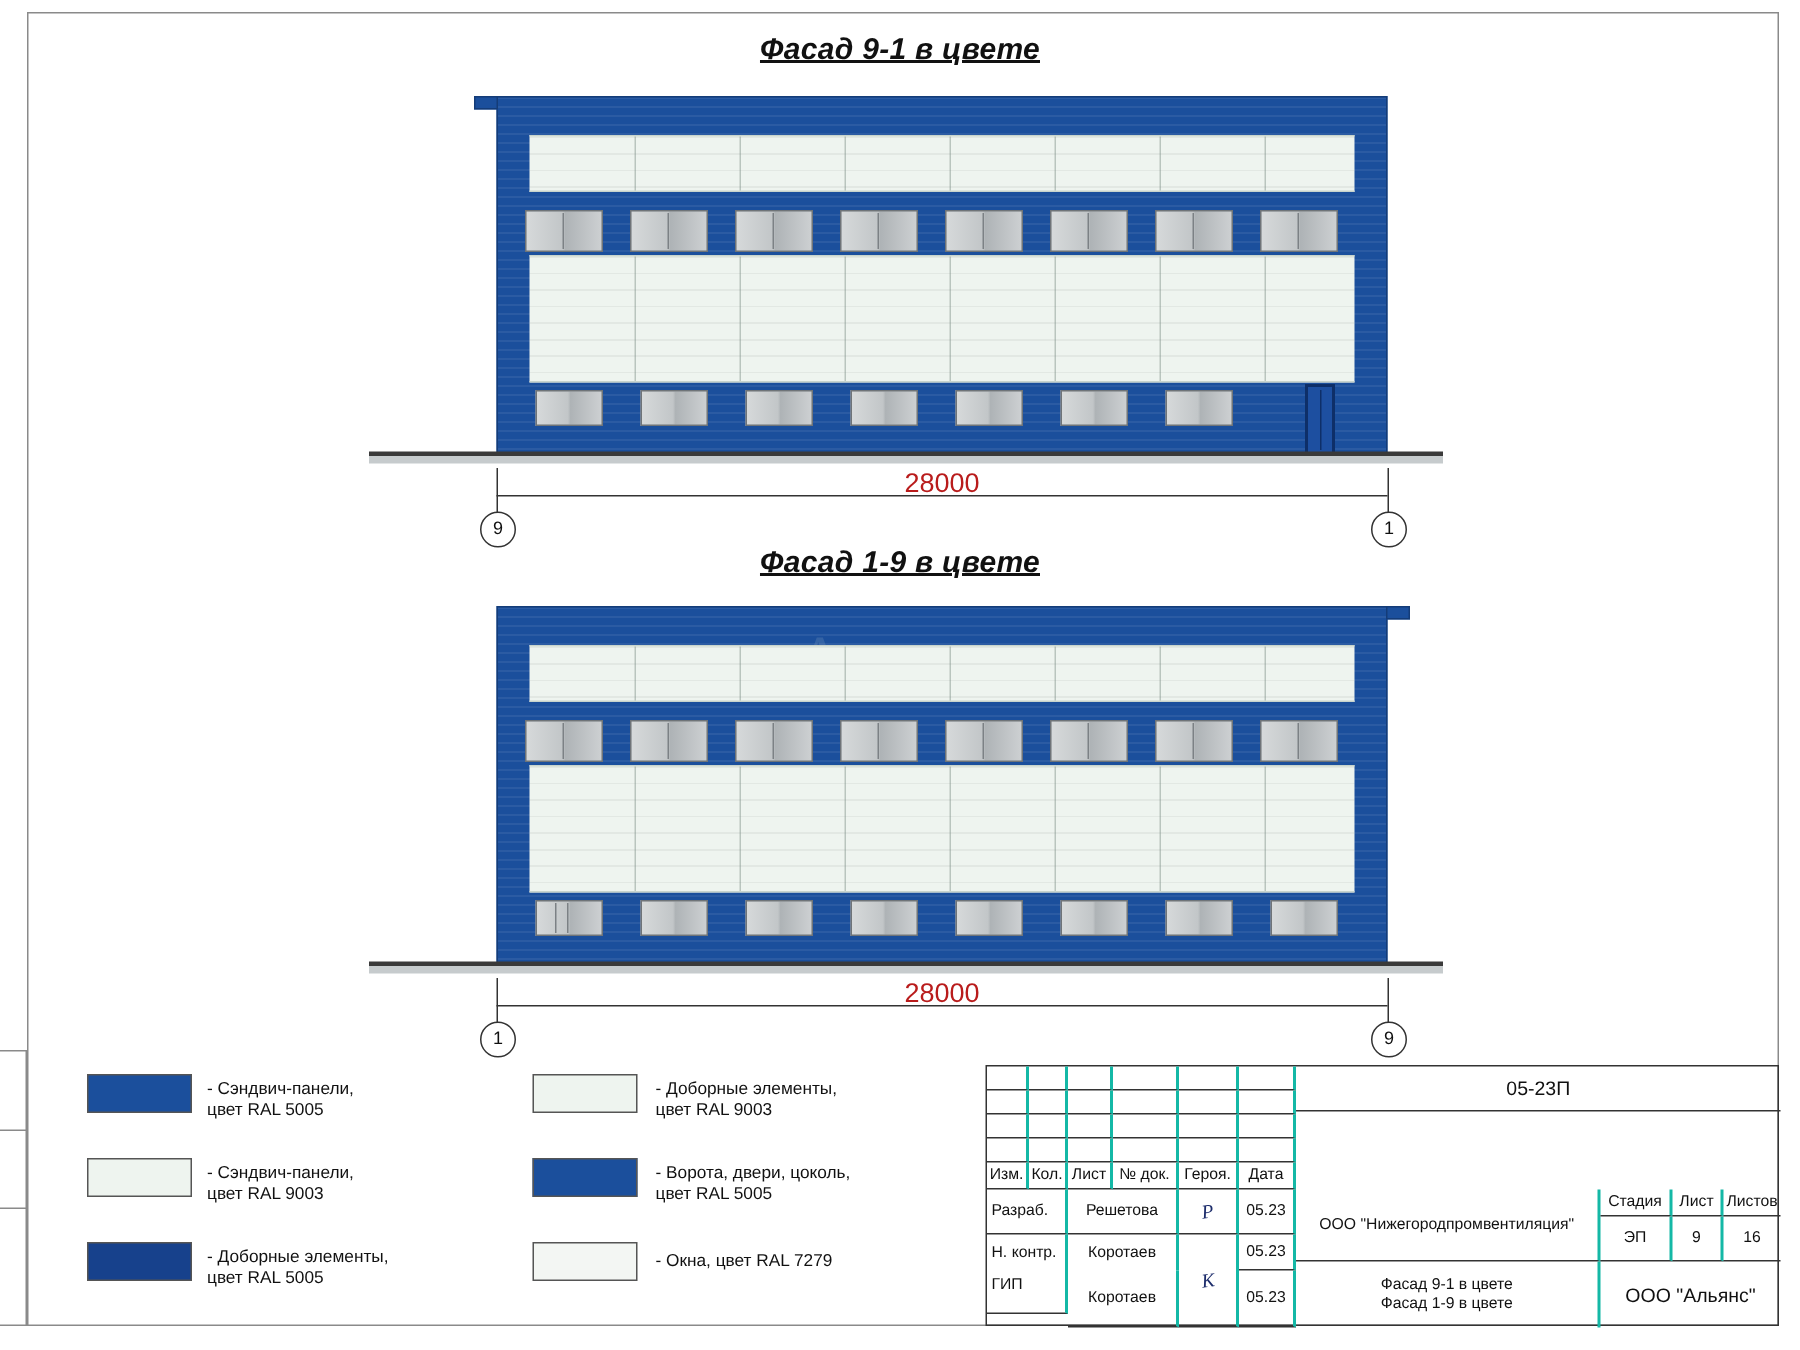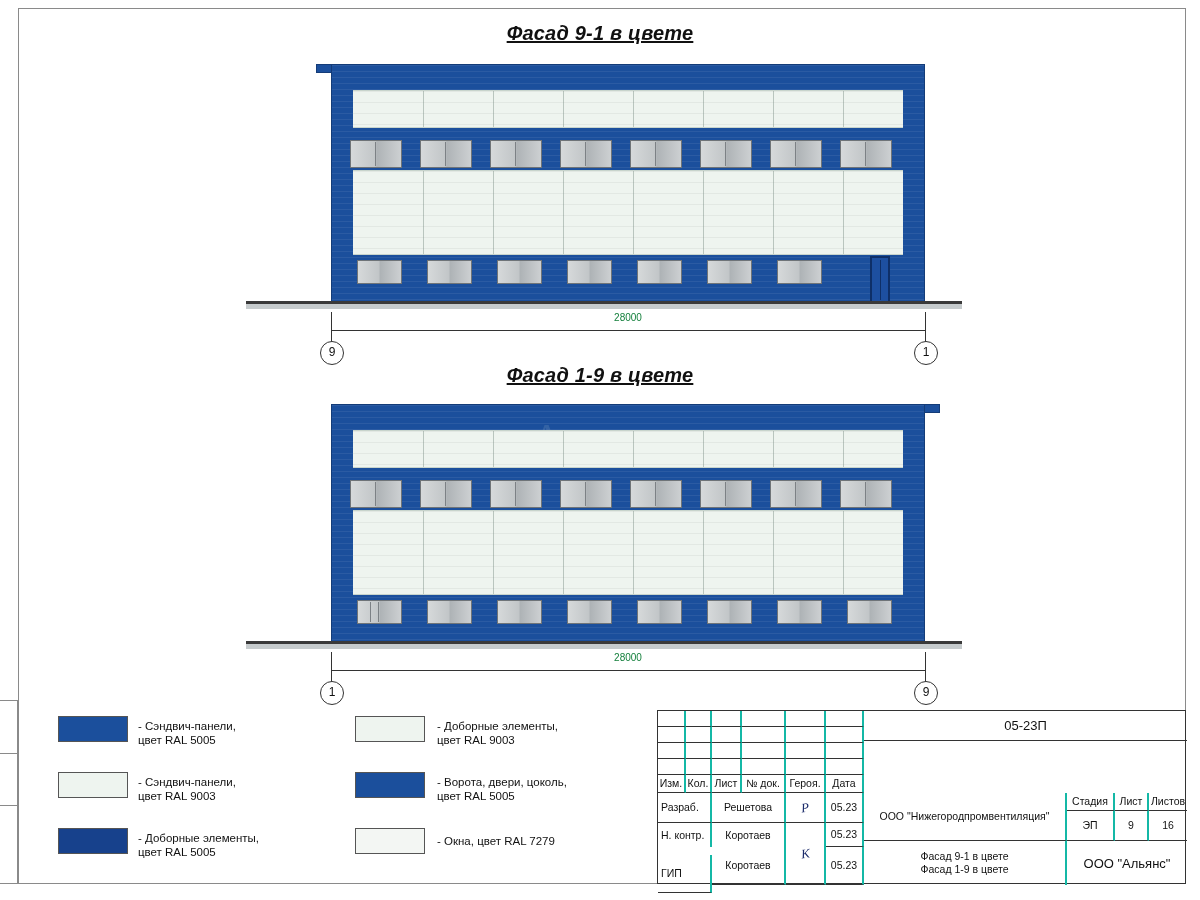--- a/index.html
+++ b/index.html
@@ -134,22 +134,22 @@
     position: absolute;
     border-top: 1px solid #333;
   }
   .dim-tick {
     position: absolute;
     width: 1px;
     background: #333;
   }
   .dim-label {
     position: absolute;
-    font-size: 10px;
-    color: #15803d;
+    font-size: 18px;
+    color: #b91c1c;
     text-align: center;
   }
   .axis-bubble {
     position: absolute;
     width: 22px; height: 22px;
     border: 1px solid #333;
     border-radius: 50%;
     font-size: 12px;
     line-height: 21px;
     text-align: center;
@@ -435,21 +435,21 @@
       </div>
     <div class="cell" style="left:168px; top:82px; width:38px; height:30px;">05.23</div>
 
     <div class="cell left nb-b" style="left:0; top:112px; width:54px; height:24px;">Н. контр.</div>
     <div class="cell nb-b" style="left:54px; top:112px; width:74px; height:24px;">Коротаев</div>
     <div class="cell" style="left:128px; top:112px; width:40px; height:62px;">
         <span class="sig">К</span>
       </div>
     <div class="cell" style="left:168px; top:112px; width:38px; height:24px;">05.23</div>
 
-    <div class="cell left" style="left:0; top:144px; width:54px; height:38px;text-align:right;">ГИП</div>
+    <div class="cell left" style="left:0; top:127px; width:54px; height:38px;text-align:right;">ГИП</div>
     <div class="cell" style="left:54px; top:136px; width:74px; height:38px;">Коротаев</div>
     <div class="cell" style="left:168px; top:136px; width:38px; height:38px;">05.23</div>
 
     <div class="cell big" style="left:206px; top:0; width:323px; height:30px; border-right:none;">05-23П</div>
 
 
     <div class="cell" style="left:206px; top:82px; width:203px; height:48px;">ООО "Нижегородпромвентиляция"</div>
 
     <div class="cell" style="left:409px; top:82px; width:48px; height:18px;">Стадия</div>
     <div class="cell" style="left:457px; top:82px; width:34px; height:18px;">Лист</div>

